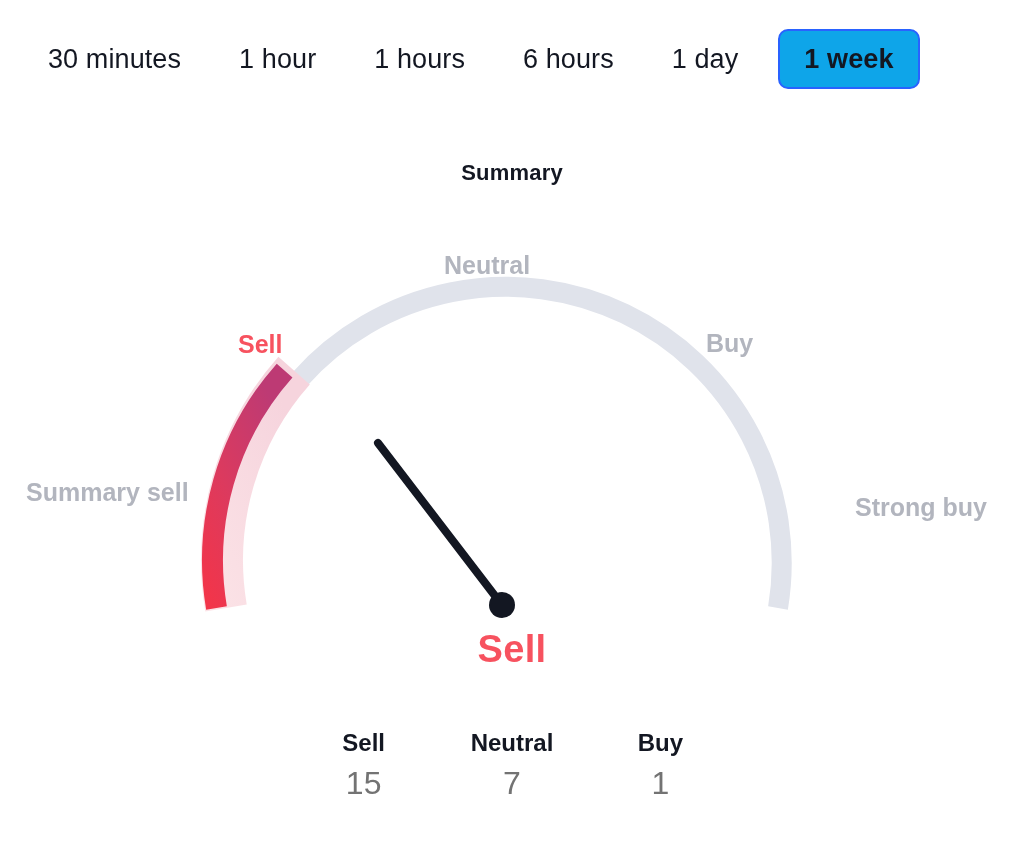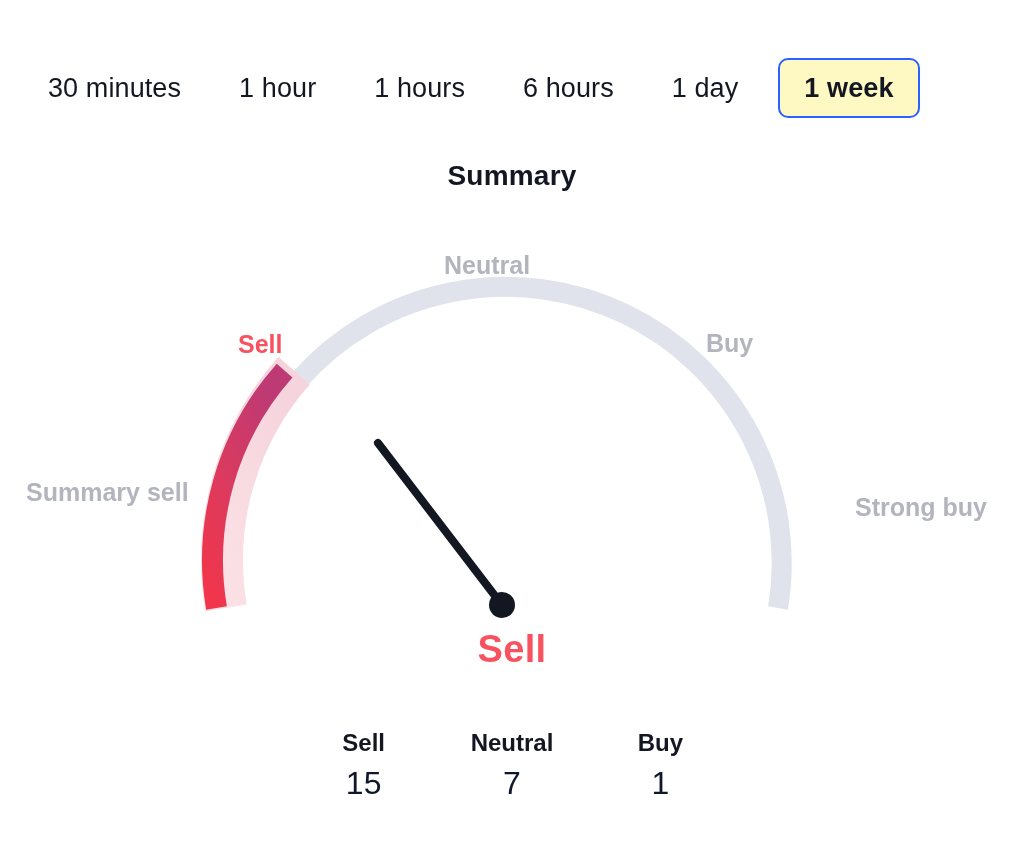--- a/index.html
+++ b/index.html
@@ -18,21 +18,21 @@
   }
 
   
   .tabbar {
     position: absolute;
     top: 0;
     left: 0;
     width: 1024px;
     height: 118px;
     display: flex;
-    align-items: flex-end;
+    align-items: center;
     justify-content: flex-start;
     box-sizing: border-box;
     padding: 0 24px 0 30px;
   }
   .tab {
     font-size: 27px;
     font-weight: 400;
     color: #131722;
     letter-spacing: 0.1px;
     background: transparent;
@@ -41,33 +41,33 @@
     padding: 12px 16px;
     margin: 0;
     line-height: 1.2;
     white-space: nowrap;
     cursor: pointer;
     font-family: "Liberation Sans", "DejaVu Sans", sans-serif;
   }
   .tab + .tab { margin-left: 22px; }
   .tab.active {
     font-weight: 700;
-    background: #fef9c3;
+    background: #0ea5e9;
     border-color: #2962ff;
     padding: 12px 24px;
   }
 
   
   .summary-title {
     position: absolute;
     top: 160px;
     left: 0;
     width: 1024px;
     text-align: center;
-    font-size: 28px;
+    font-size: 22px;
     font-weight: 700;
     color: #131722;
     letter-spacing: 0.2px;
   }
 
   
   .gauge-wrap {
     position: absolute;
     top: 218px;
     left: 0;
@@ -130,21 +130,21 @@
     display: block;
     font-size: 24px;
     font-weight: 700;
     color: #131722;
     line-height: 1.25;
   }
   .count-value {
     display: block;
     font-size: 32px;
     font-weight: 400;
-    color: #0f172a;
+    color: #737373;
     line-height: 1.45;
     margin-top: 2px;
   }
 </style>
 </head>
 <body>
 
 <div class="tabbar">
   <button class="tab">30 minutes</button>
   <button class="tab">1 hour</button>

